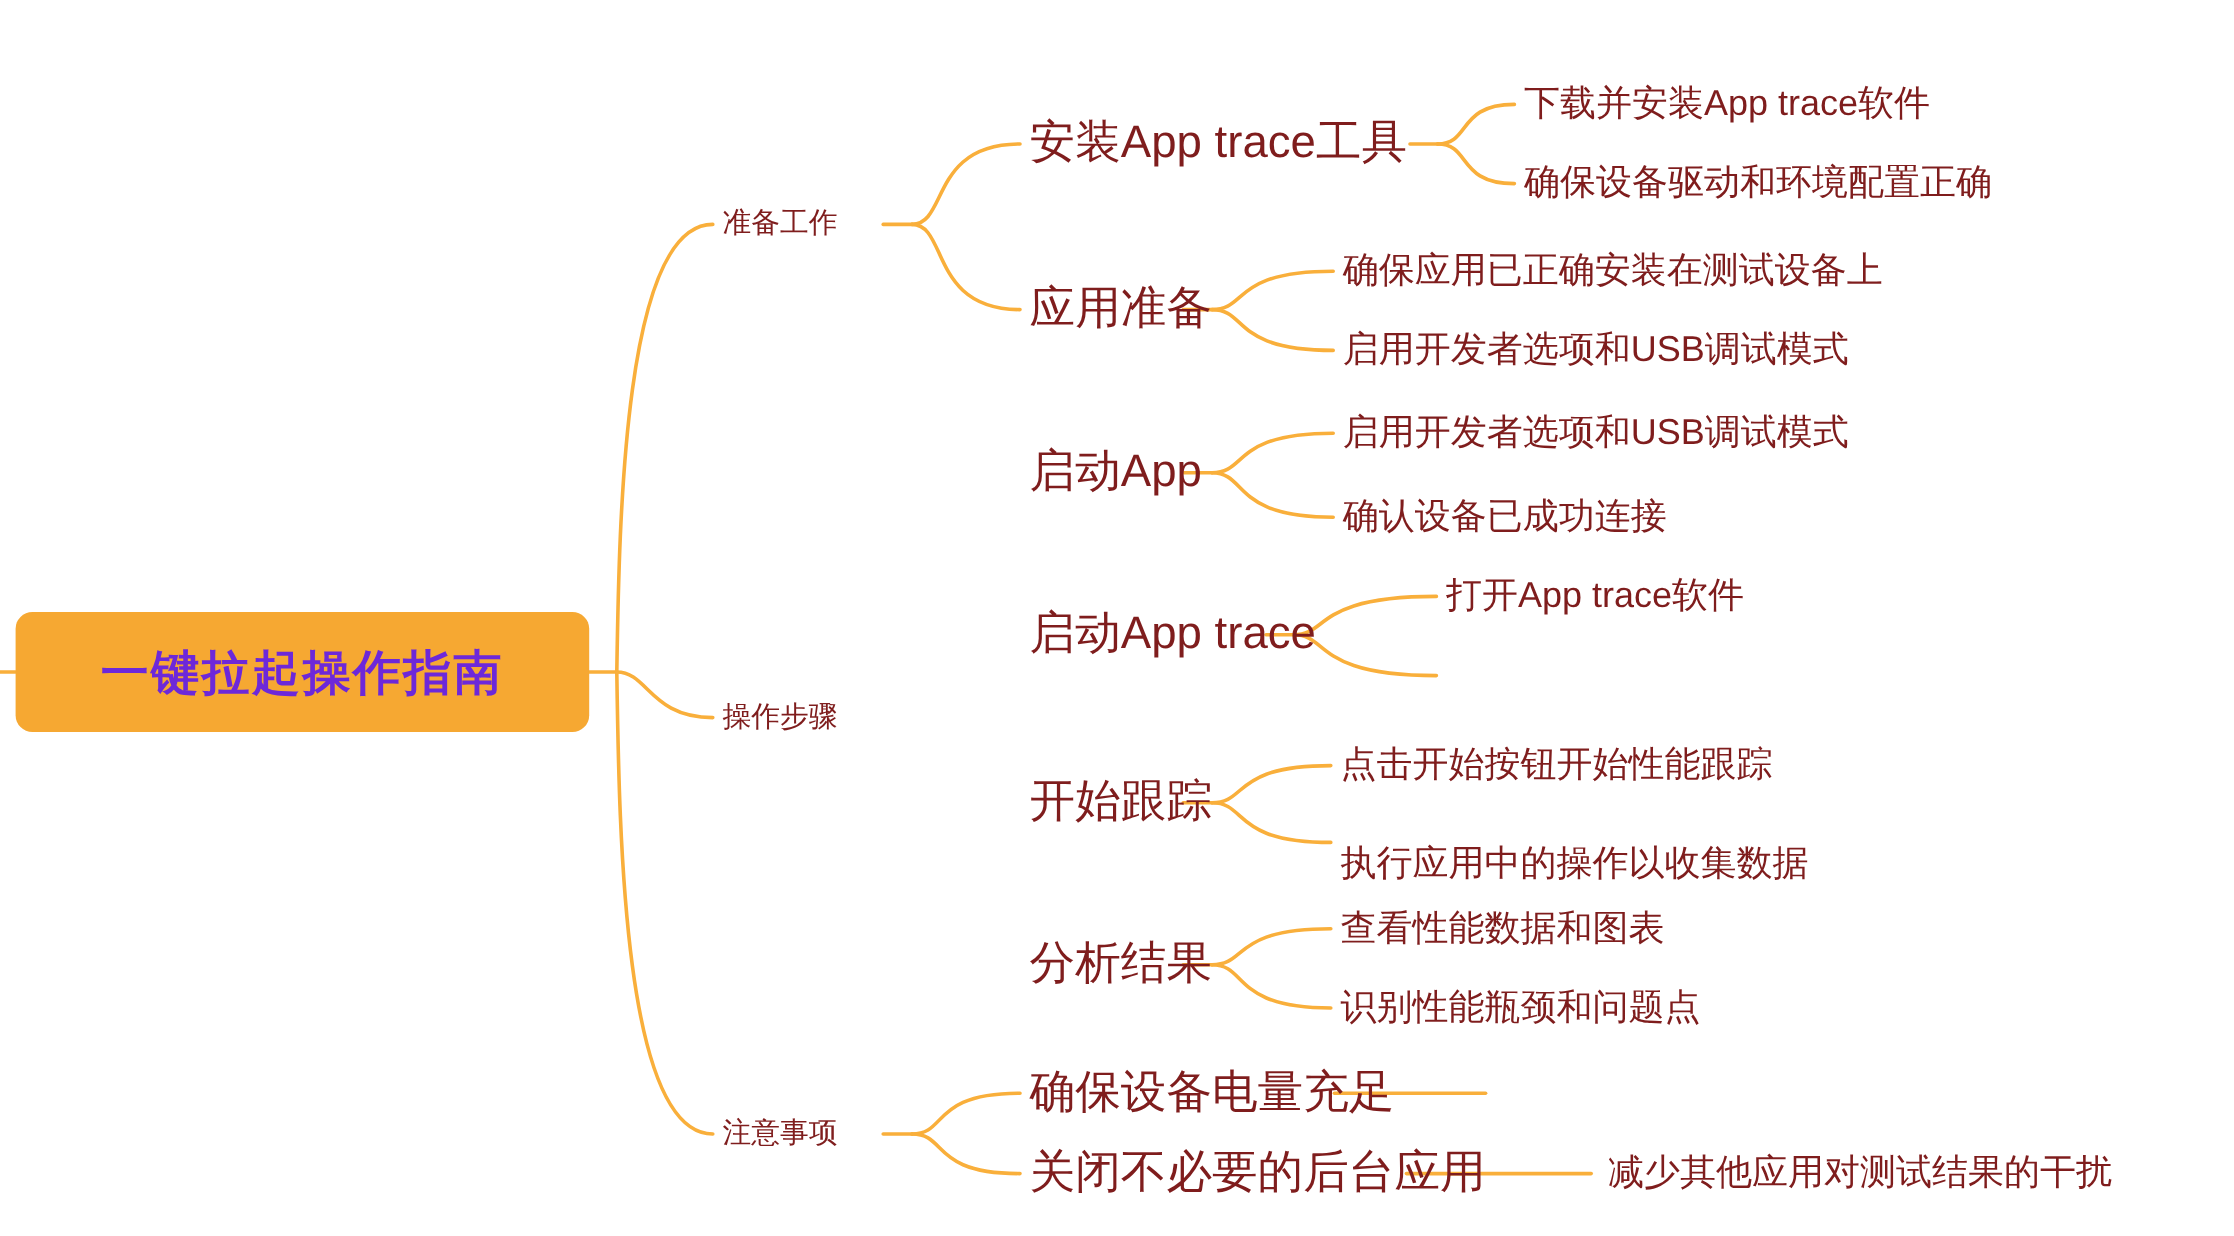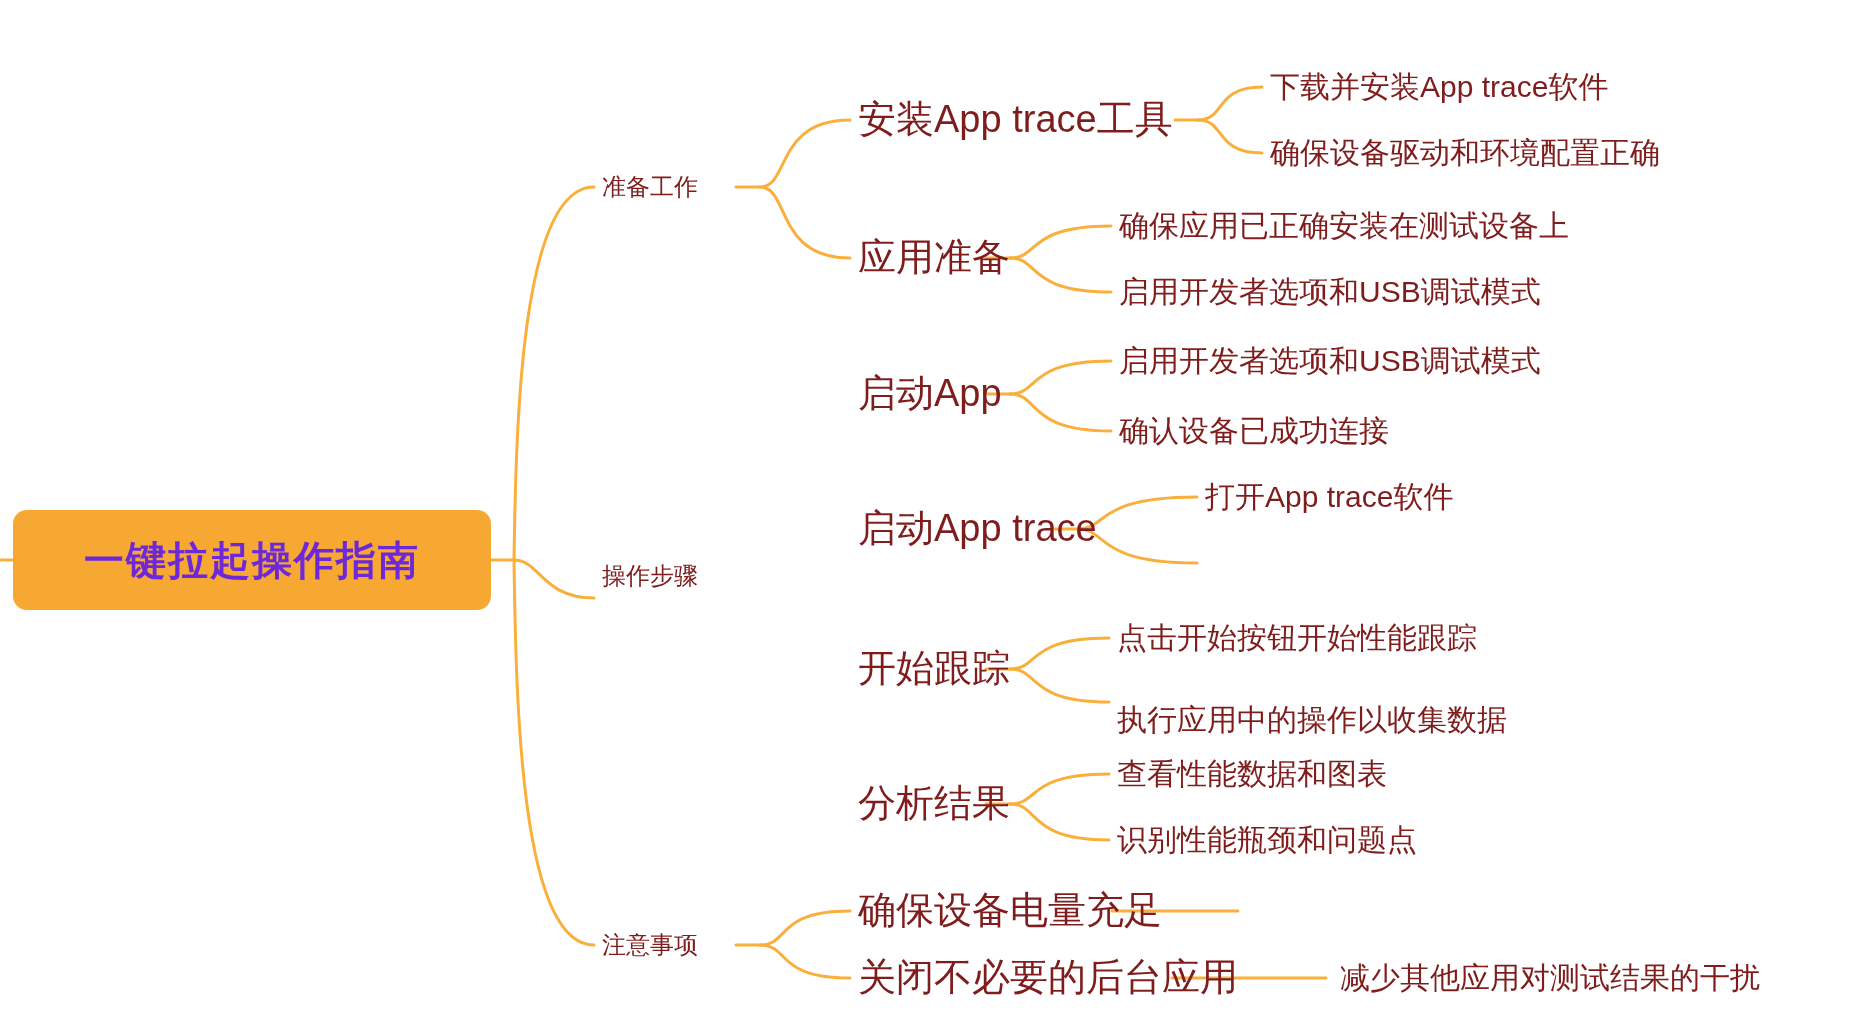--- a/index.html
+++ b/index.html
@@ -80,21 +80,21 @@
     <path d="M 760,945 C 790,945 775,911 850,911"></path>
     <path d="M 760,945 C 790,945 775,978 850,978"></path>
 
     <path d="M 1112,911 L 1238,911"></path>
     <path d="M 1172,978 L 1326,978"></path>
   </svg>
 
   <div class="root">一键拉起操作指南</div>
 
   <div class="topic l1" style="left:602px;top:187px">准备工作</div>
-  <div class="topic l1" style="left:602px;top:576px">操作步骤</div>
+  <div class="topic l1" style="left:602px;top:598px">操作步骤</div>
   <div class="topic l1" style="left:602px;top:945px">注意事项</div>
 
   <div class="topic l2" style="left:858px;top:120px">安装App trace工具</div>
   <div class="topic l2" style="left:858px;top:258px">应用准备</div>
   <div class="topic l2" style="left:858px;top:394px">启动App</div>
   <div class="topic l2" style="left:858px;top:529px">启动App trace</div>
   <div class="topic l2" style="left:858px;top:669px">开始跟踪</div>
   <div class="topic l2" style="left:858px;top:804px">分析结果</div>
   <div class="topic l2" style="left:858px;top:911px">确保设备电量充足</div>
   <div class="topic l2" style="left:858px;top:978px">关闭不必要的后台应用</div>

